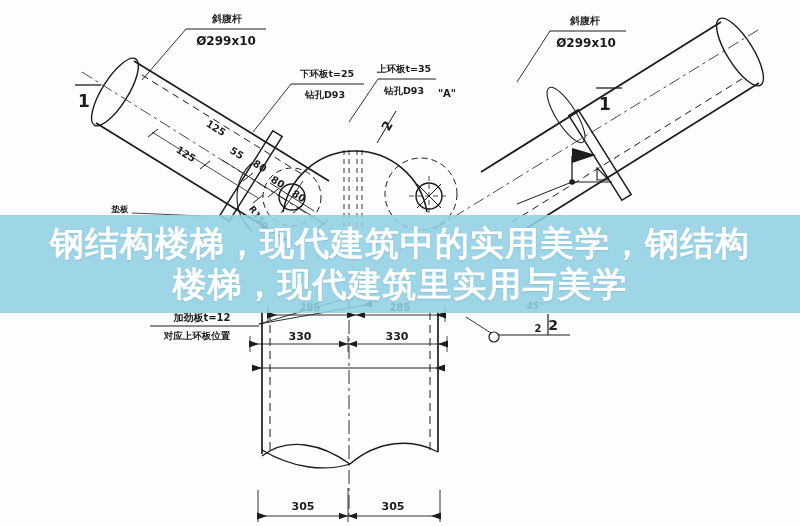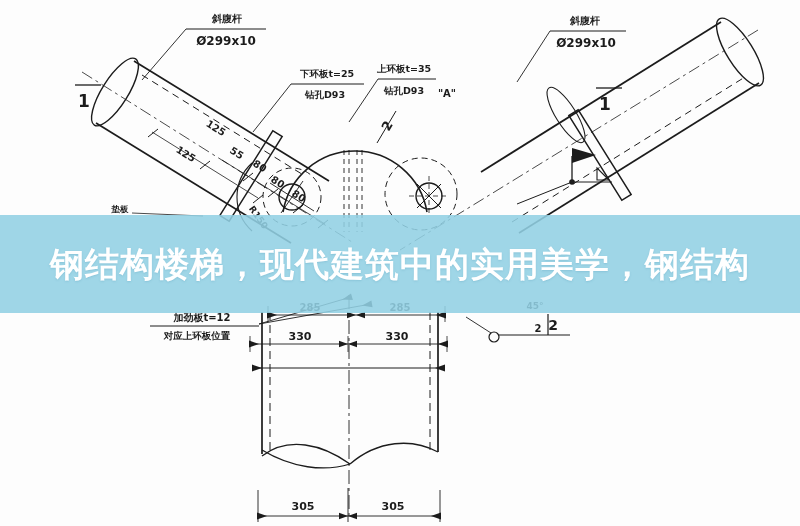--- a/index.html
+++ b/index.html
@@ -193,15 +193,16 @@
     <line x1="440" y1="490" x2="440" y2="522" stroke="#1c1c1c" stroke-width="0.9"></line>
     <line x1="258" y1="516" x2="440" y2="516" stroke="#1c1c1c" stroke-width="0.9" marker-start="url(#mas)" marker-end="url(#ma)"></line>
     <path d="M348,516 l-9,-3.2 v6.4 z M348,516 l9,-3.2 v6.4 z" fill="#1c1c1c"></path>
     <text x="303" y="510" font-size="11" text-anchor="middle">305</text>
     <text x="393" y="510" font-size="11" text-anchor="middle">305</text>
   </g>
 </svg>
 
 <div class="banner">
   <div class="banner-line">钢结构楼梯，现代建筑中的实用美学，钢结构</div>
+  <div class="banner-line">楼梯，现代建筑里实用与美学</div>
 </div>
 
 </div>
 
 </body></html>

